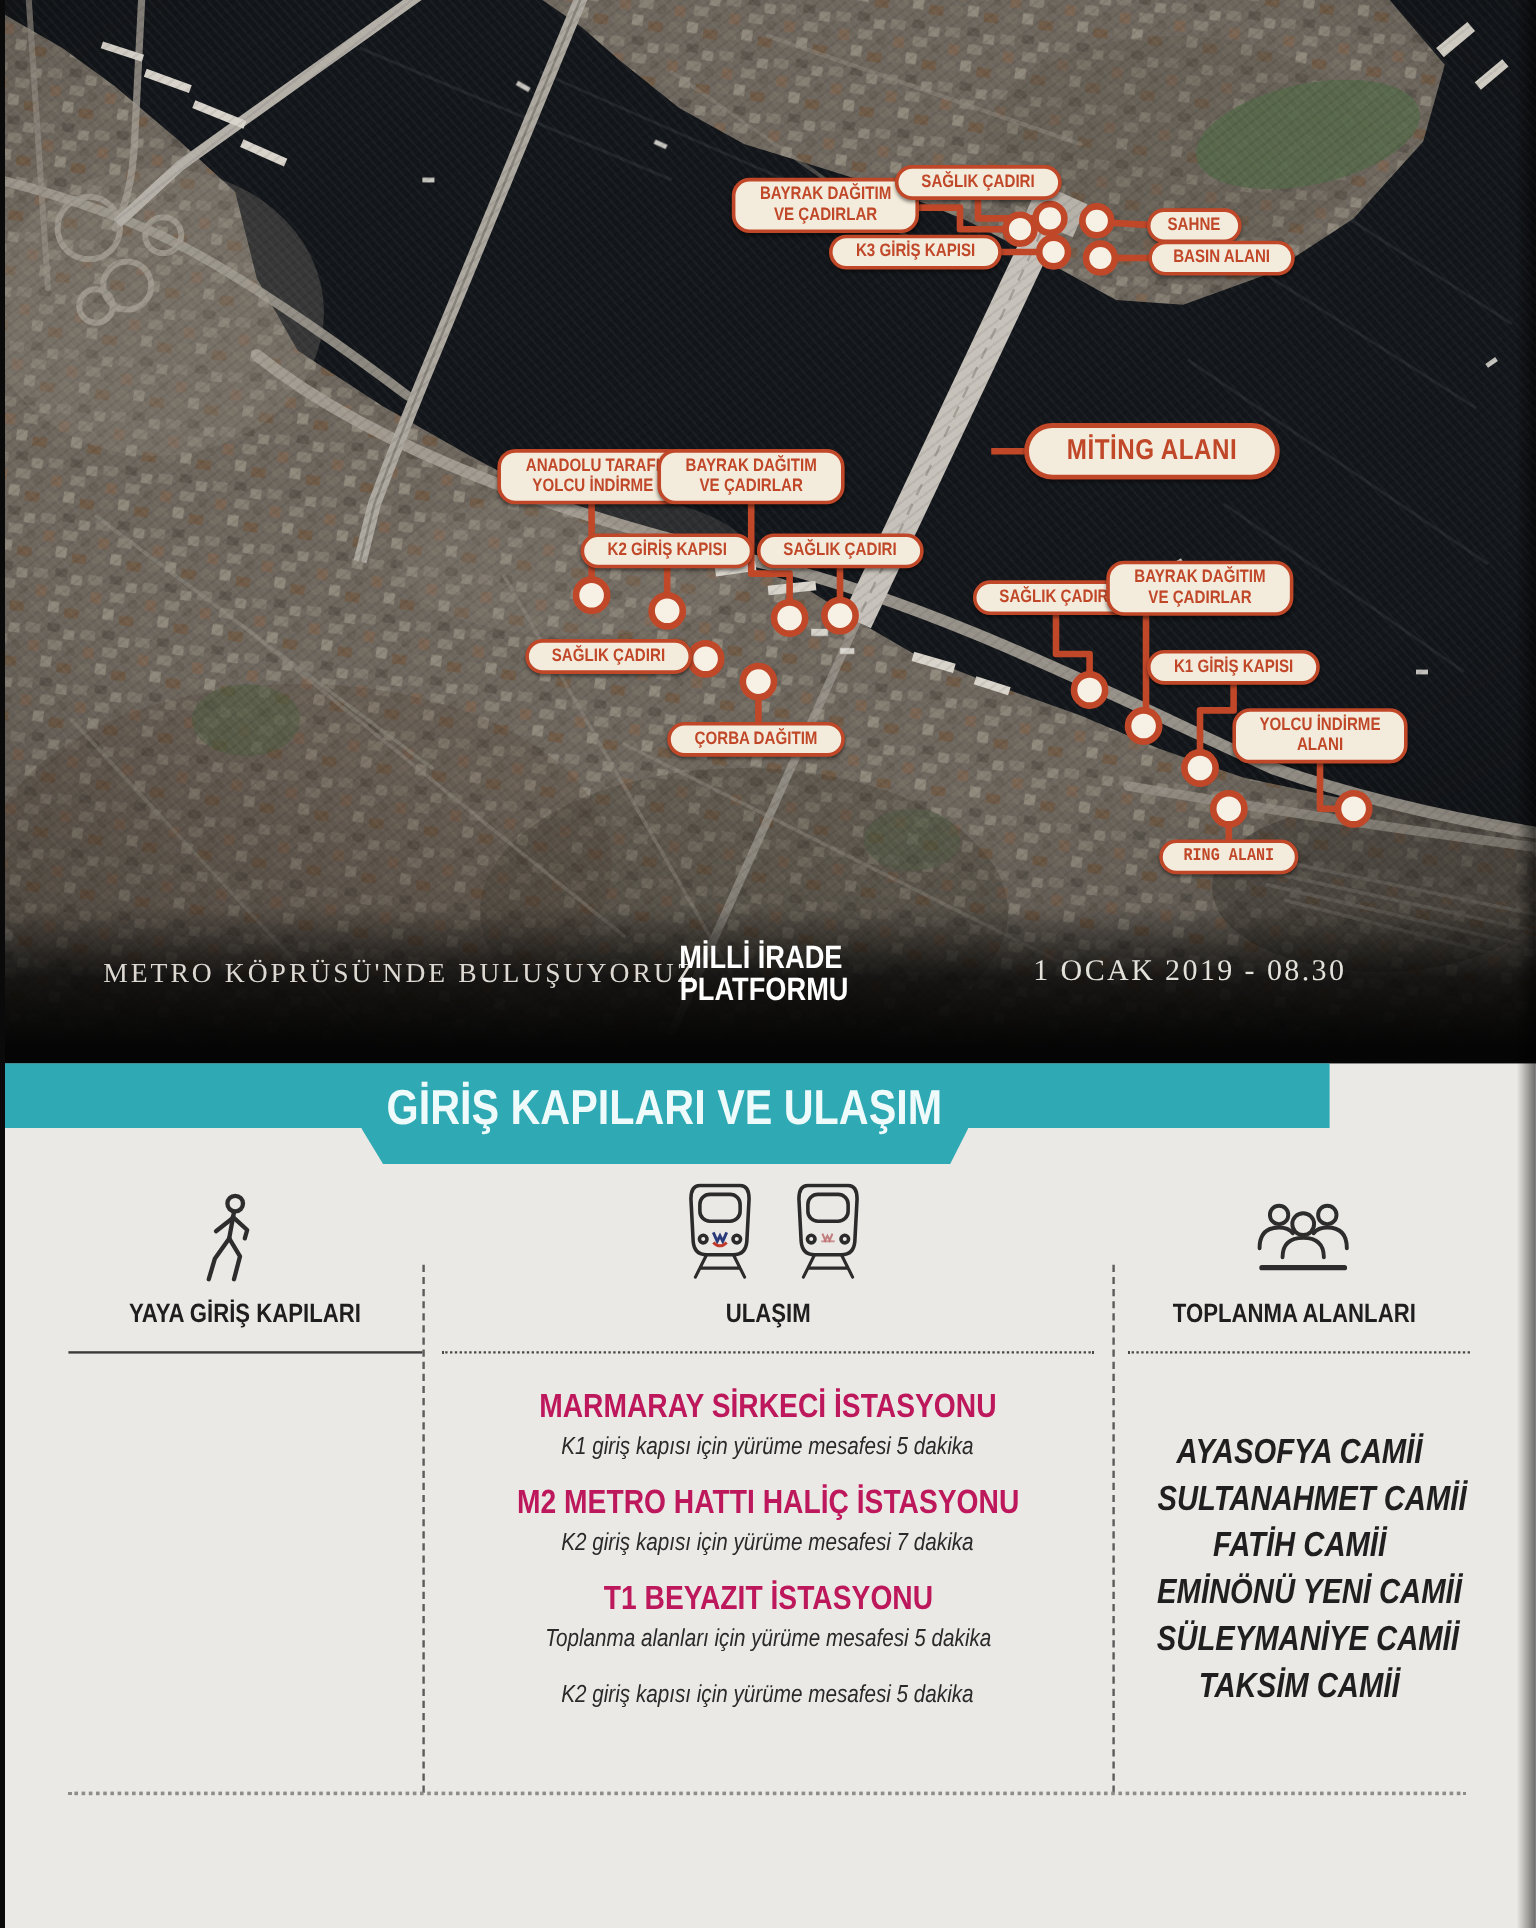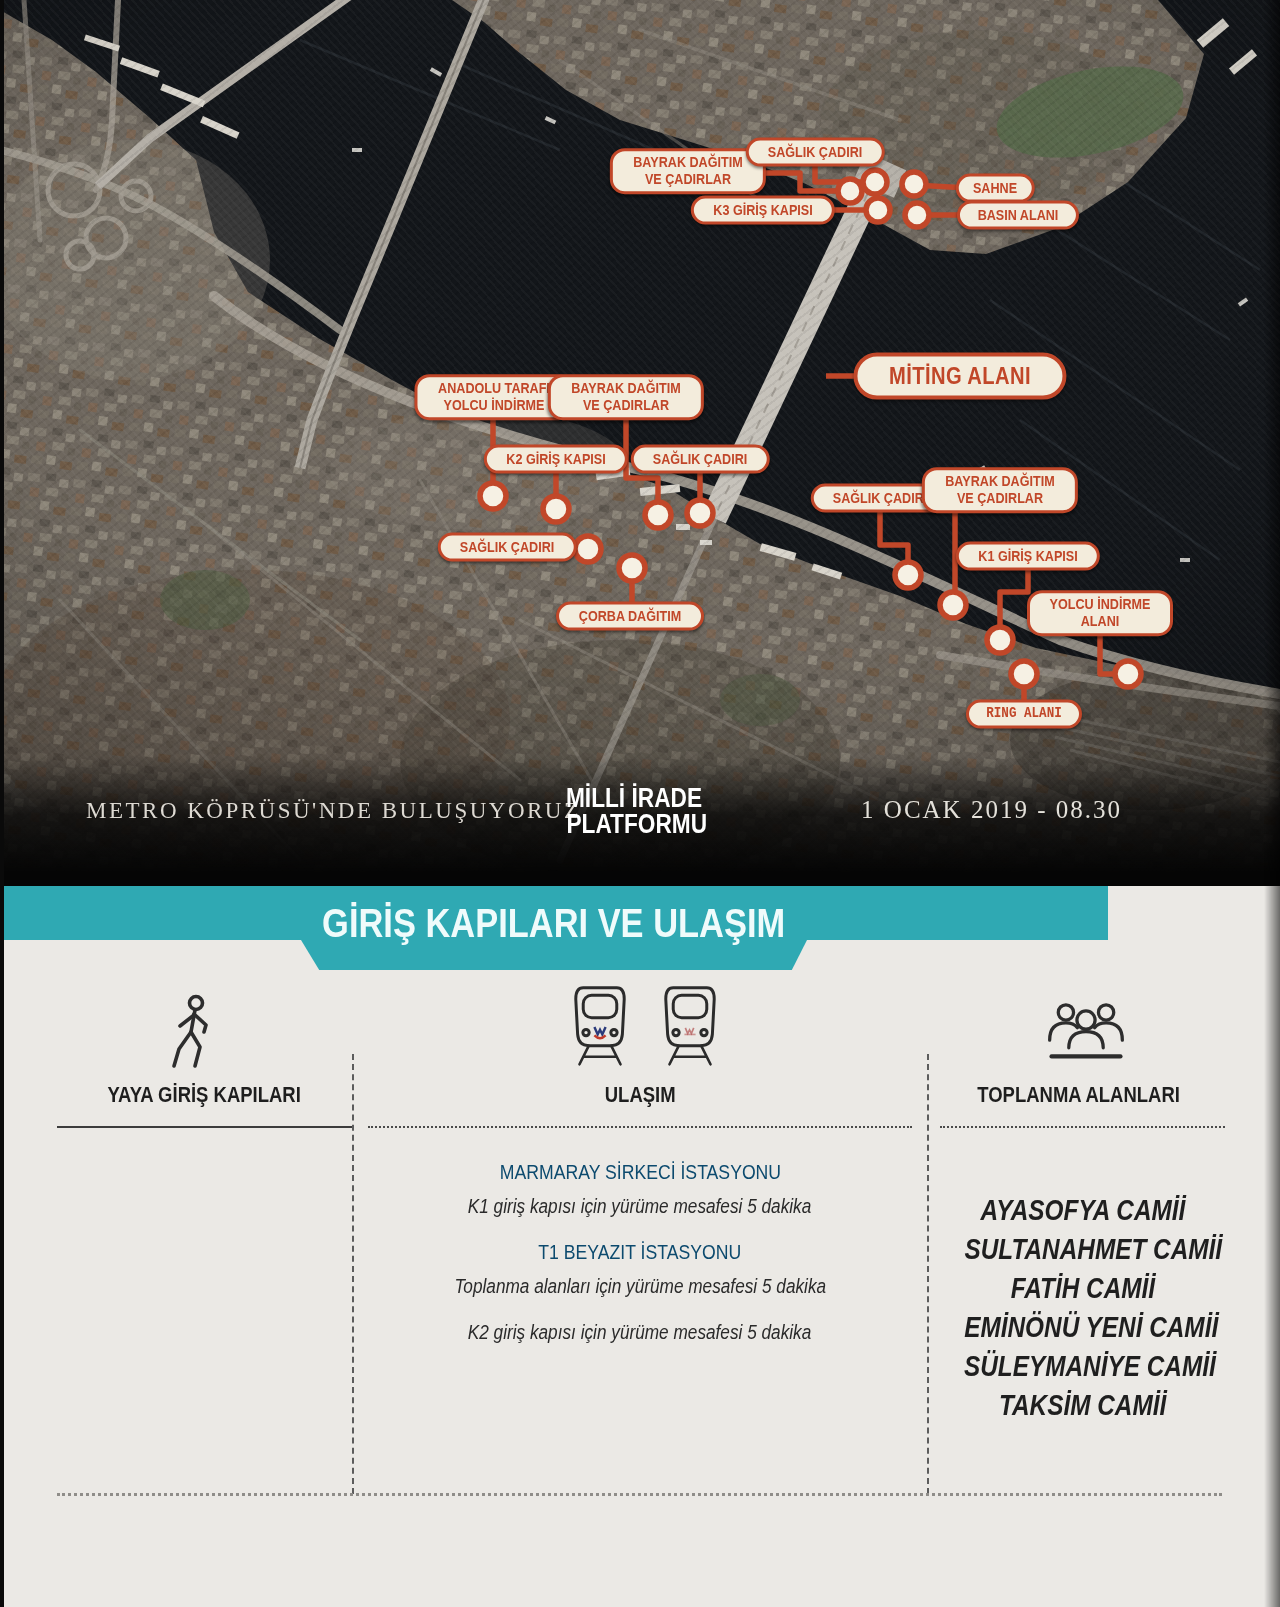--- a/index.html
+++ b/index.html
@@ -43,21 +43,21 @@
   .rule{position:absolute;border-top:2px dotted #4a4a4a;height:0;}
   .rule-solid{border-top:2px solid #3c3c3c;}
   .vdiv{position:absolute;width:0;border-left:2px dashed #5c5c5c;}
   .bottom-rule{position:absolute;border-top:3px dotted #8f8d89;height:0;}
 
   .icon-wrap{position:absolute;}
   .gates-list{position:absolute;left:58px;top:363px;width:292px;text-align:center;}
   .gate-item{font-size:26px;font-weight:700;font-style:italic;line-height:39.5px;color:#1f1f1f;}
   .stations{position:absolute;left:368px;top:269px;width:544px;text-align:center;}
   .station{margin-bottom:13px;}
-  .st-name{font-size:21px;font-weight:400;line-height:34px;color:#0c4a6e;}
+  .st-name{font-size:28px;font-weight:700;line-height:34px;color:#be185d;}
   .st-detail{font-size:20.5px;font-style:italic;font-weight:500;line-height:33px;color:#2a2a2a;}
   .mosques{position:absolute;left:940px;top:305px;width:286px;text-align:center;}
   .mosque-item{font-size:29px;font-weight:700;font-style:italic;line-height:39px;color:#1f1f1f;}
 
   .edge-l{position:absolute;left:0;top:0;width:4px;height:100%;background:#0a0a0a;z-index:20;}
   .edge-r{position:absolute;right:0;top:0;width:16px;height:100%;z-index:20;
     background:linear-gradient(to right, rgba(0,0,0,0), rgba(0,0,0,.55));}
 </style>
 </head>
 <body>
@@ -325,20 +325,24 @@
     <div class="vdiv" style="left:352px;top:168px;height:440px;"></div>
     <div class="vdiv" style="left:927px;top:168px;height:440px;"></div>
     <div class="bottom-rule" style="left:57px;top:607px;width:1165px;"></div>
 
     <div class="stations" id="stations">
         <div class="station">
           <div class="st-name"><span class="cx">MARMARAY SİRKECİ İSTASYONU</span></div>
           <div class="st-detail"><span class="cx">K1  giriş kapısı için yürüme mesafesi 5 dakika</span></div>
         </div>
         <div class="station">
+          <div class="st-name"><span class="cx">M2 METRO HATTI HALİÇ İSTASYONU</span></div>
+          <div class="st-detail"><span class="cx">K2 giriş kapısı için yürüme mesafesi 7 dakika</span></div>
+        </div>
+        <div class="station">
           <div class="st-name"><span class="cx">T1 BEYAZIT İSTASYONU</span></div>
           <div class="st-detail"><span class="cx">Toplanma alanları için yürüme mesafesi 5 dakika</span></div>
         </div>
         <div class="station">
           <div class="st-detail"><span class="cx">K2 giriş kapısı için yürüme mesafesi 5 dakika</span></div>
         </div>
       </div>
     <div class="mosques" id="mosques">
         <div class="mosque-item"><span class="cx">AYASOFYA CAMİİ</span></div>
         <div class="mosque-item"><span class="cx">SULTANAHMET CAMİİ</span></div>

